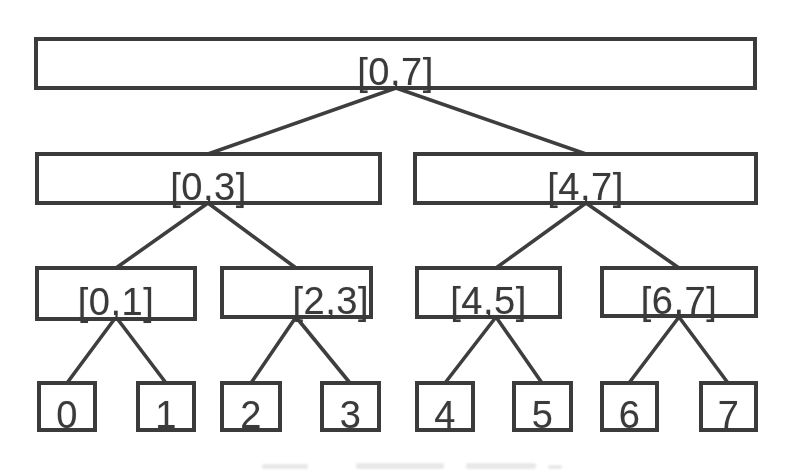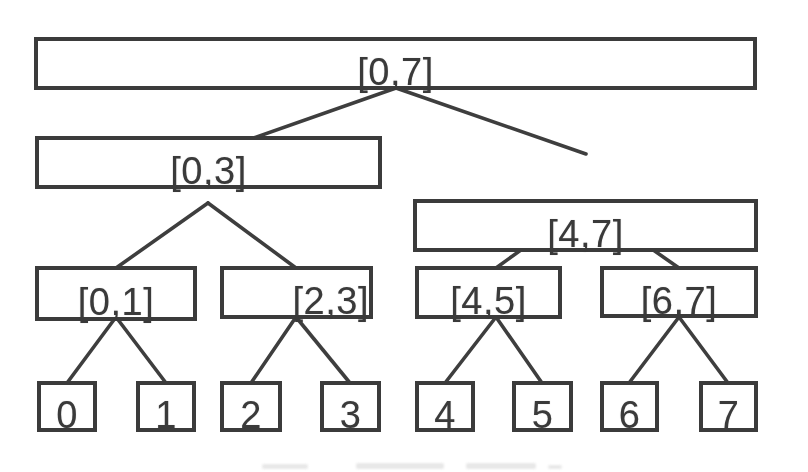--- a/index.html
+++ b/index.html
@@ -37,22 +37,22 @@
     justify-content: center;
     font-size: 38px;
     color: #3a3a3a;
     letter-spacing: 0.5px;
     text-shadow: 0 0 1px rgba(62,62,62,0.35);
     padding-top: 18px;
   }
   
   .n-root { left: 34px; top: 37px;  width: 723px; height: 53px; }
   
-  .n-03   { left: 35px; top: 136px; width: 347px; height: 53px; text-align: center; }
-  .n-47   { left: 413px; top: 152px; width: 345px; height: 53px; margin-top: 47px; }
+  .n-03   { left: 35px; top: 152px; width: 347px; height: 53px; text-align: center; }
+  .n-47   { left: 413px; top: 152px; width: 345px; height: 53px; }
   
   .n-01   { left: 35px;  top: 266px; width: 162px; height: 55px; }
   .n-23   { left: 220px; top: 266px; width: 153px; height: 53px; justify-content: flex-end; }
   .n-45   { left: 415px; top: 266px; width: 147px; height: 53px; }
   .n-67   { left: 600px; top: 266px; width: 158px; height: 52px; }
   
   .n-l0   { left: 37px;  top: 381px; width: 60px; height: 51px; }
   .n-l1   { left: 136px; top: 381px; width: 60px; height: 51px; }
   .n-l2   { left: 220px; top: 381px; width: 62px; height: 51px; }
   .n-l3   { left: 320px; top: 381px; width: 61px; height: 51px; }

